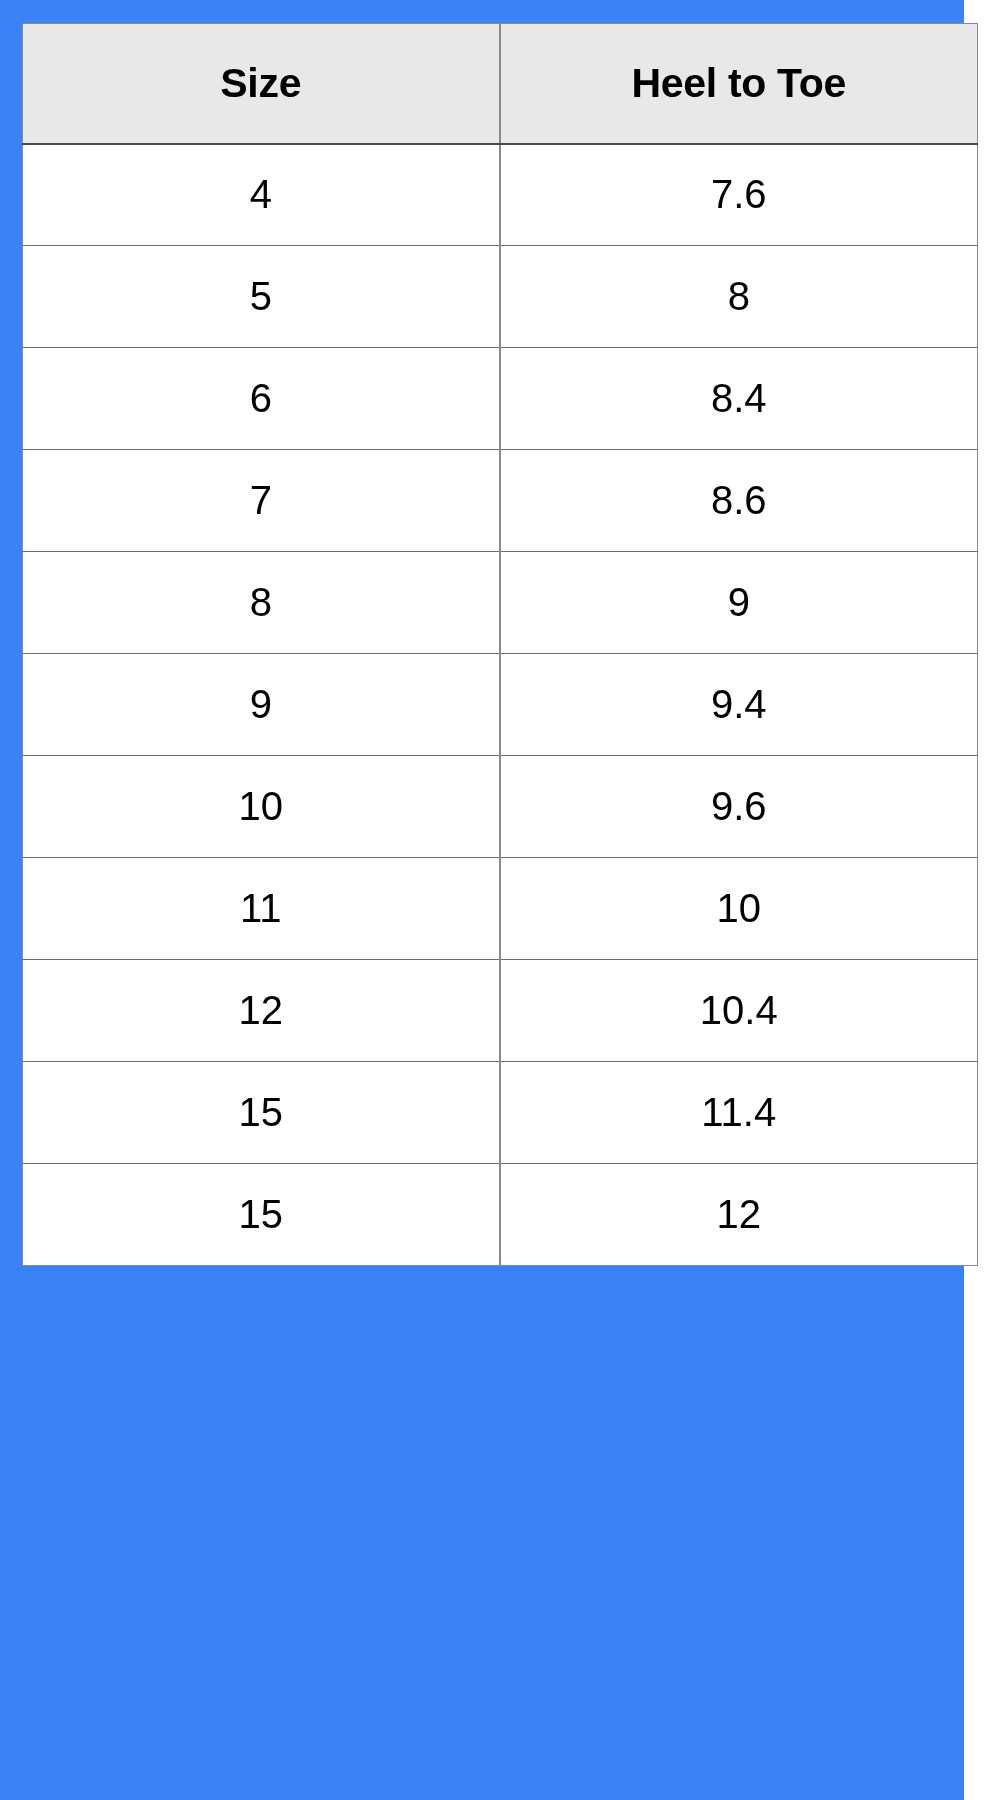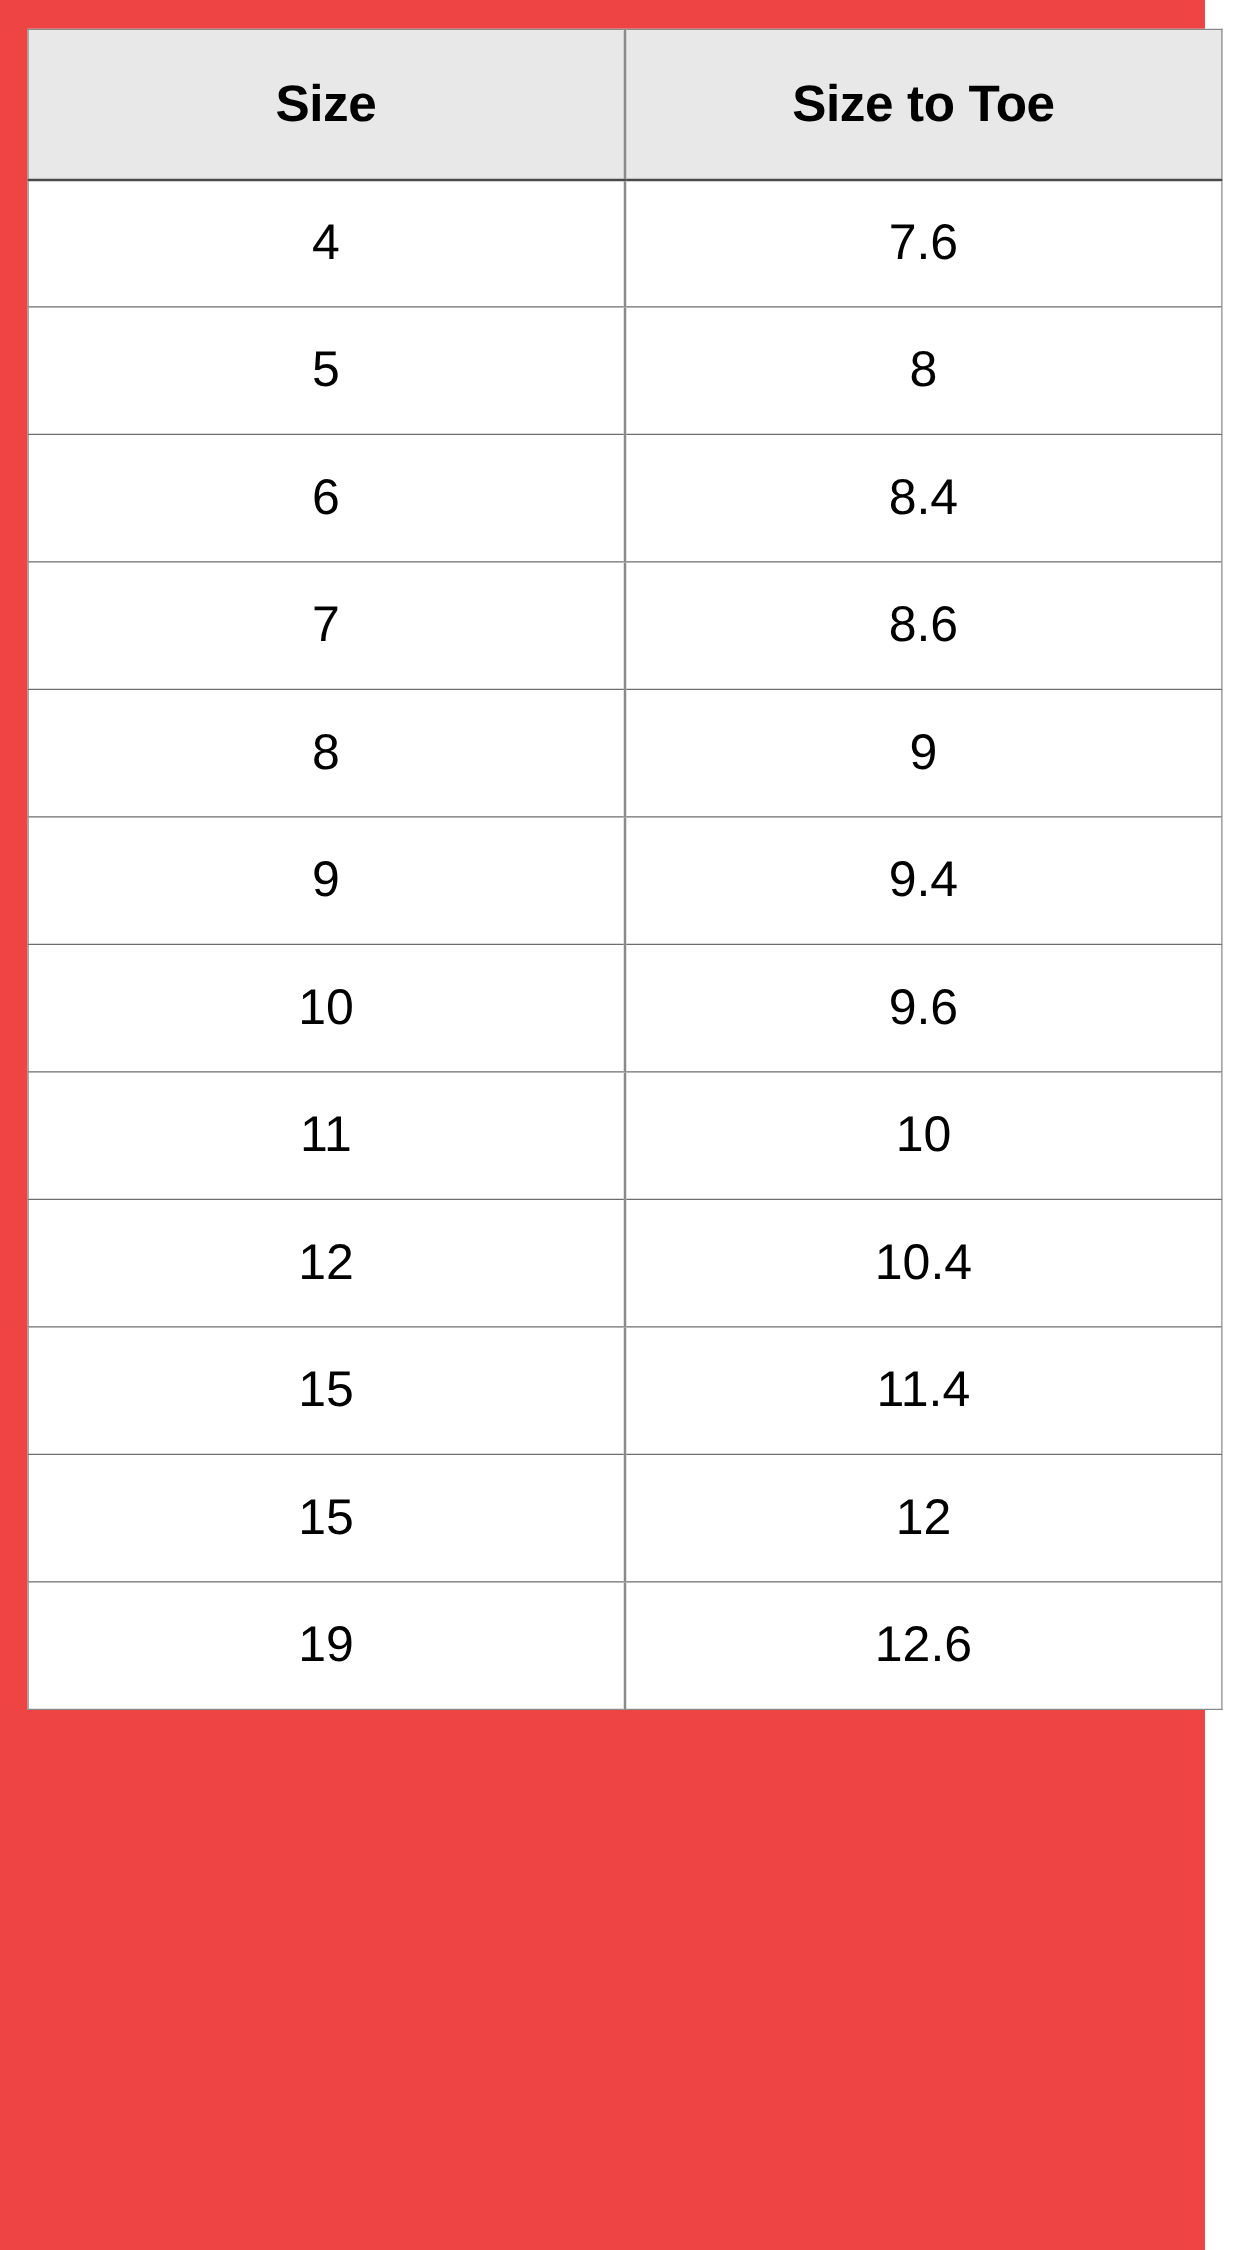--- a/index.html
+++ b/index.html
@@ -11,21 +11,21 @@
     width: 1000px;
     height: 1800px;
     font-family: "Liberation Sans", sans-serif;
     -webkit-font-smoothing: antialiased;
   }
 
   .page {
     position: relative;
     width: 964px;
     height: 1800px;
-    background: #ef4444;
+    background: #3b82f6;
     box-sizing: border-box;
   }
 
   .size-table-wrap {
     position: absolute;
     left: 22px;
     top: 23px;
     width: 955px;
   }
 
@@ -85,21 +85,21 @@
 <div class="page">
   <div class="size-table-wrap">
     <table class="size-table">
       <colgroup>
         <col class="col-size">
         <col class="col-heel">
       </colgroup>
       <thead>
         <tr>
           <th class="th-size">Size</th>
-          <th class="th-heel">Size to Toe</th>
+          <th class="th-heel">Heel to Toe</th>
         </tr>
       </thead>
       <tbody>
         <tr>
           <td class="td-size">4</td>
           <td class="td-heel">7.6</td>
         </tr>
         <tr>
           <td class="td-size">5</td>
           <td class="td-heel">8</td>
@@ -133,20 +133,16 @@
           <td class="td-heel">10.4</td>
         </tr>
         <tr>
           <td class="td-size">15</td>
           <td class="td-heel">11.4</td>
         </tr>
         <tr>
           <td class="td-size">15</td>
           <td class="td-heel">12</td>
         </tr>
-        <tr>
-          <td class="td-size">19</td>
-          <td class="td-heel">12.6</td>
-        </tr>
       </tbody>
     </table>
   </div>
 </div>
 
 </body></html>

